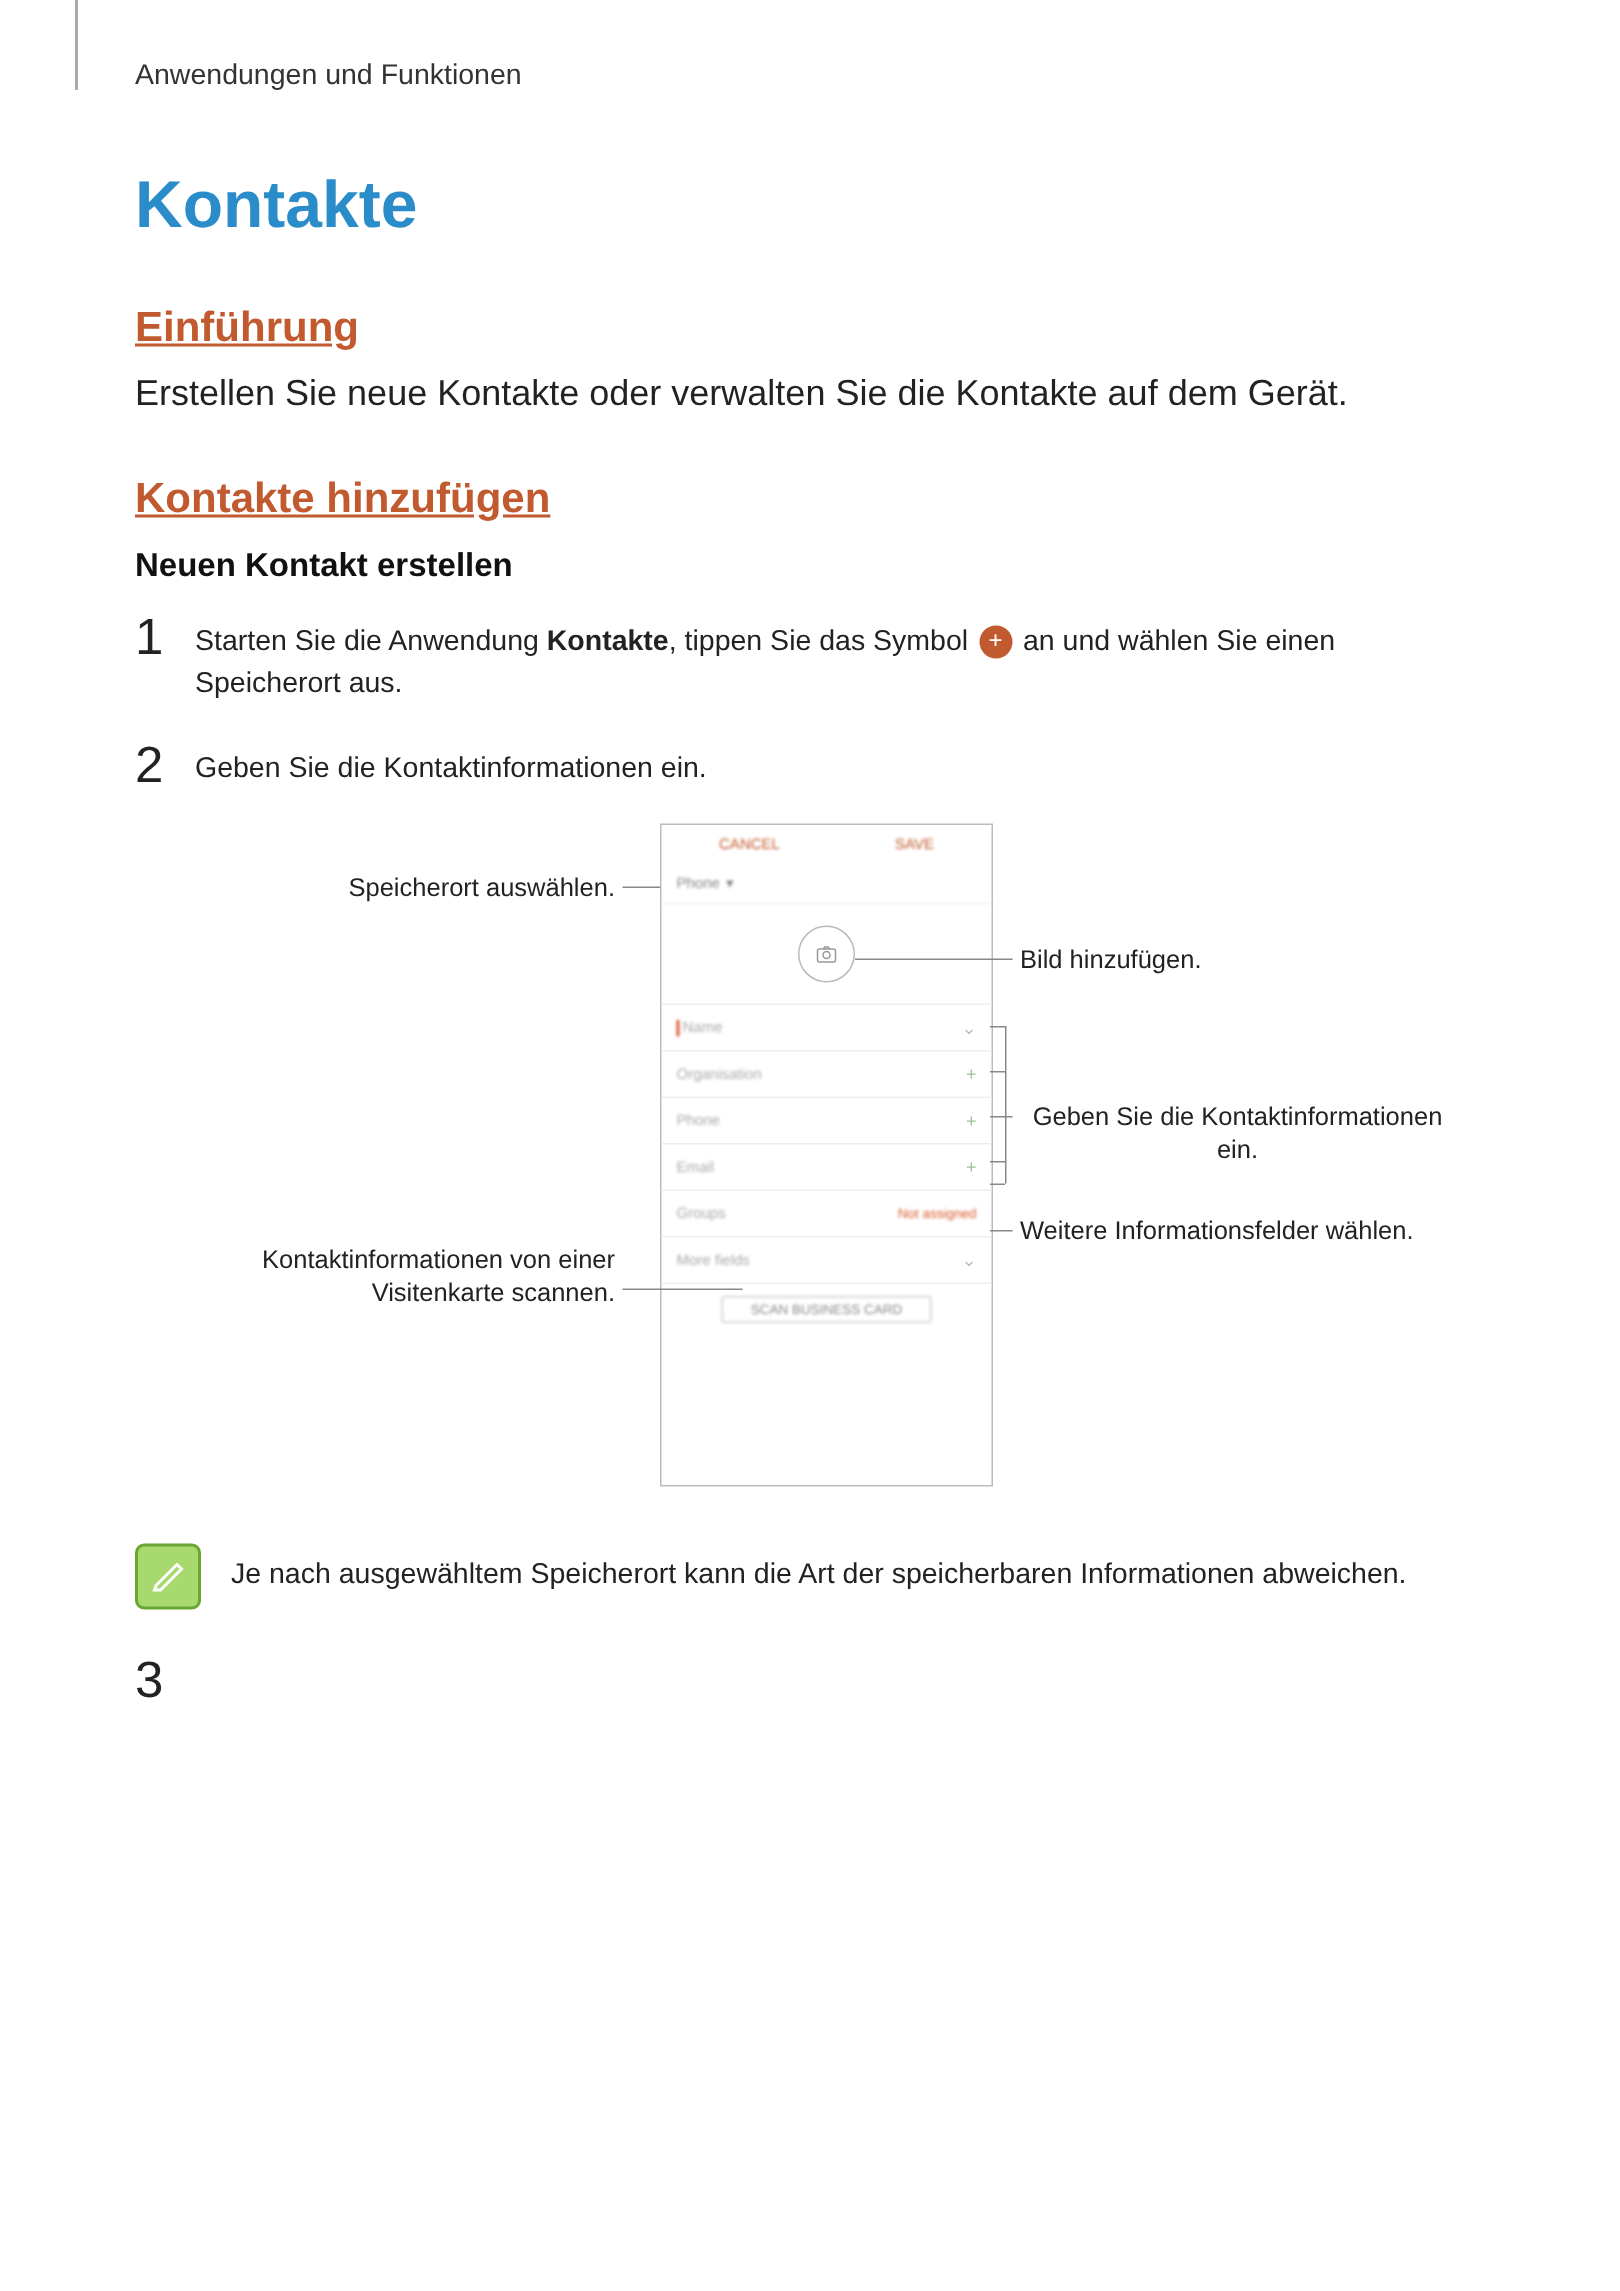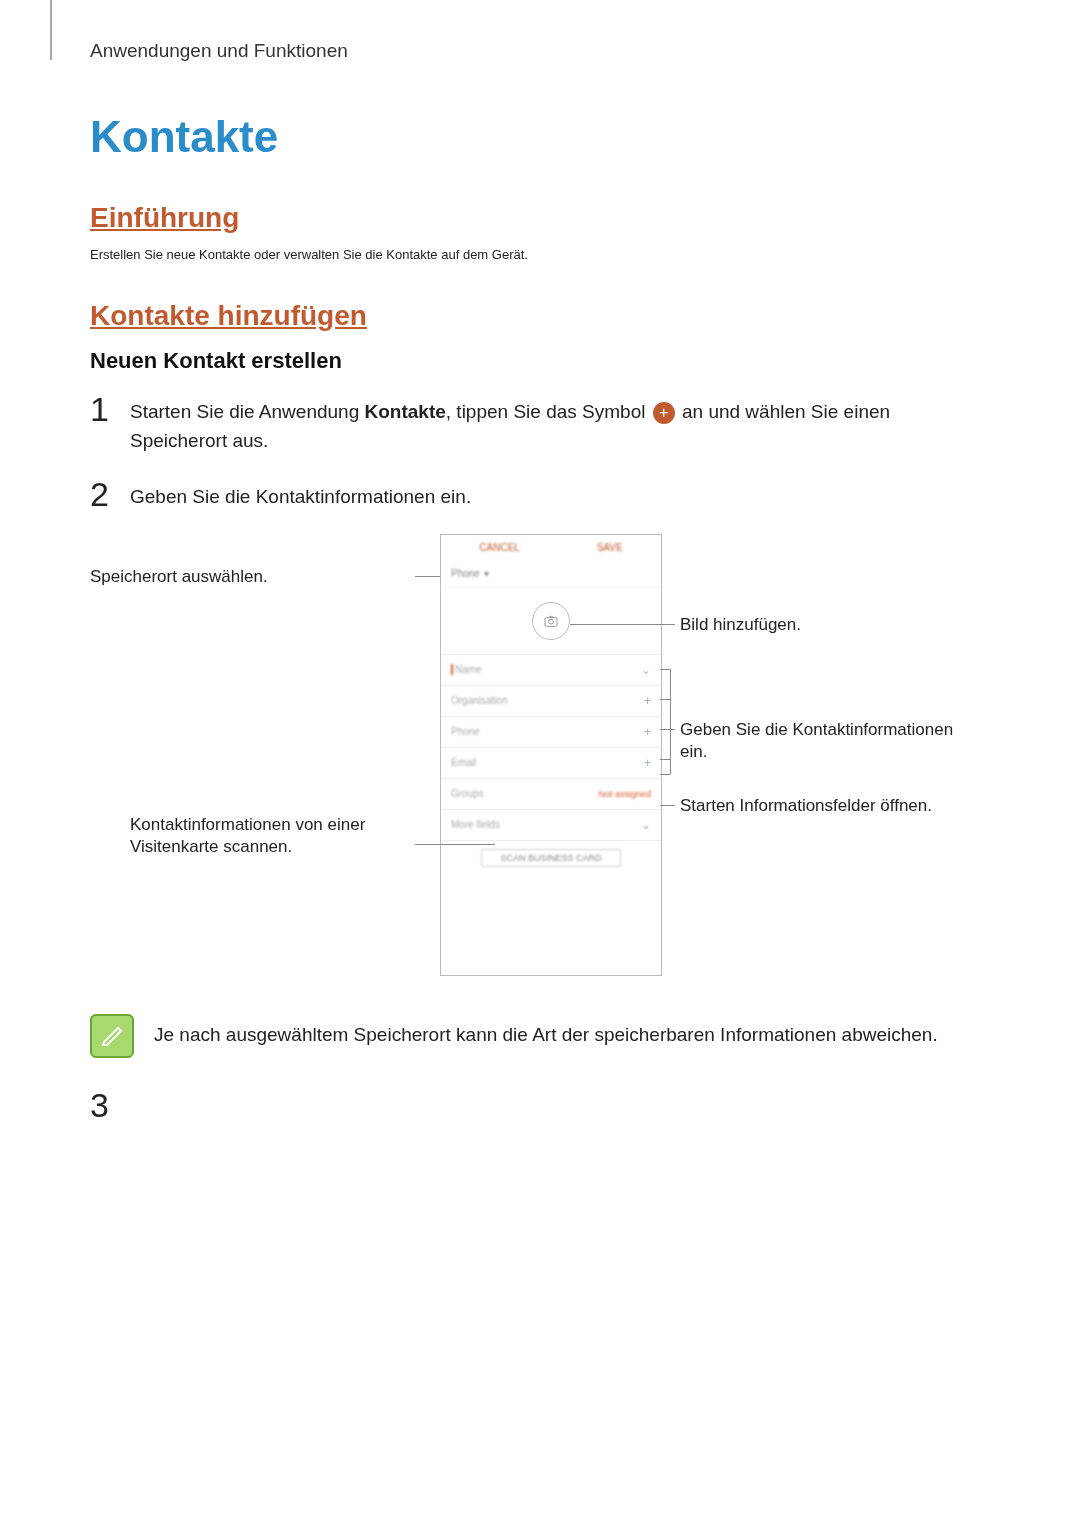--- a/index.html
+++ b/index.html
@@ -37,21 +37,21 @@
   }
   h2.section {
     color: #c15a2e;
     font-weight: bold;
     font-size: 28px;
     margin: 0 0 12px 0;
     text-decoration: underline;
   }
   p.intro {
     margin: 0 0 36px 0;
-    font-size: 13px;
+    font-size: 24px;
     line-height: 1.4;
   }
   h3.subsection {
     color: #111;
     font-weight: bold;
     font-size: 22px;
     margin: 16px 0 18px 0;
   }
   .step {
     display: flex;
@@ -172,22 +172,23 @@
     font-size: 9px;
     color: #888;
     filter: blur(1.2px);
   }
   
   .callout {
     position: absolute;
     font-size: 17px;
     color: #222;
     line-height: 1.3;
-  }
-  .callout.left { text-align: left; }
+    text-align: center;
+  }
+  .callout.left { text-align: right; }
   .lead-line {
     position: absolute;
     background: #888;
     height: 1px;
   }
   .lead-line.v {
     width: 1px;
     height: auto;
   }
   
@@ -312,21 +313,21 @@
     <div class="lead-line" style="left:480px; top:90px; width:105px;"></div>
 
     <div class="callout" style="left:590px; top:185px; width:290px;">Geben Sie die Kontaktinformationen ein.</div>
     <div class="lead-line" style="left:570px; top:195px; width:15px;"></div>
     <div class="lead-line v" style="left:580px; top:135px; height:105px;"></div>
     <div class="lead-line" style="left:570px; top:135px; width:10px;"></div>
     <div class="lead-line" style="left:570px; top:165px; width:10px;"></div>
     <div class="lead-line" style="left:570px; top:225px; width:10px;"></div>
     <div class="lead-line" style="left:570px; top:240px; width:10px;"></div>
 
-    <div class="callout" style="left:590px; top:261px;">Starten Informationsfelder öffnen.</div>
+    <div class="callout" style="left:590px; top:261px;">Weitere Informationsfelder wählen.</div>
     <div class="lead-line" style="left:570px; top:271px; width:15px;"></div>
 
   </div>
 
   <div class="note-row">
     <div class="note-icon">
       <svg viewBox="0 0 24 24" fill="none" stroke="#fff" stroke-width="2">
         <path d="M4 18 L18 4 L21 7 L7 21 L3 21 Z"></path>
       </svg>
     </div>

